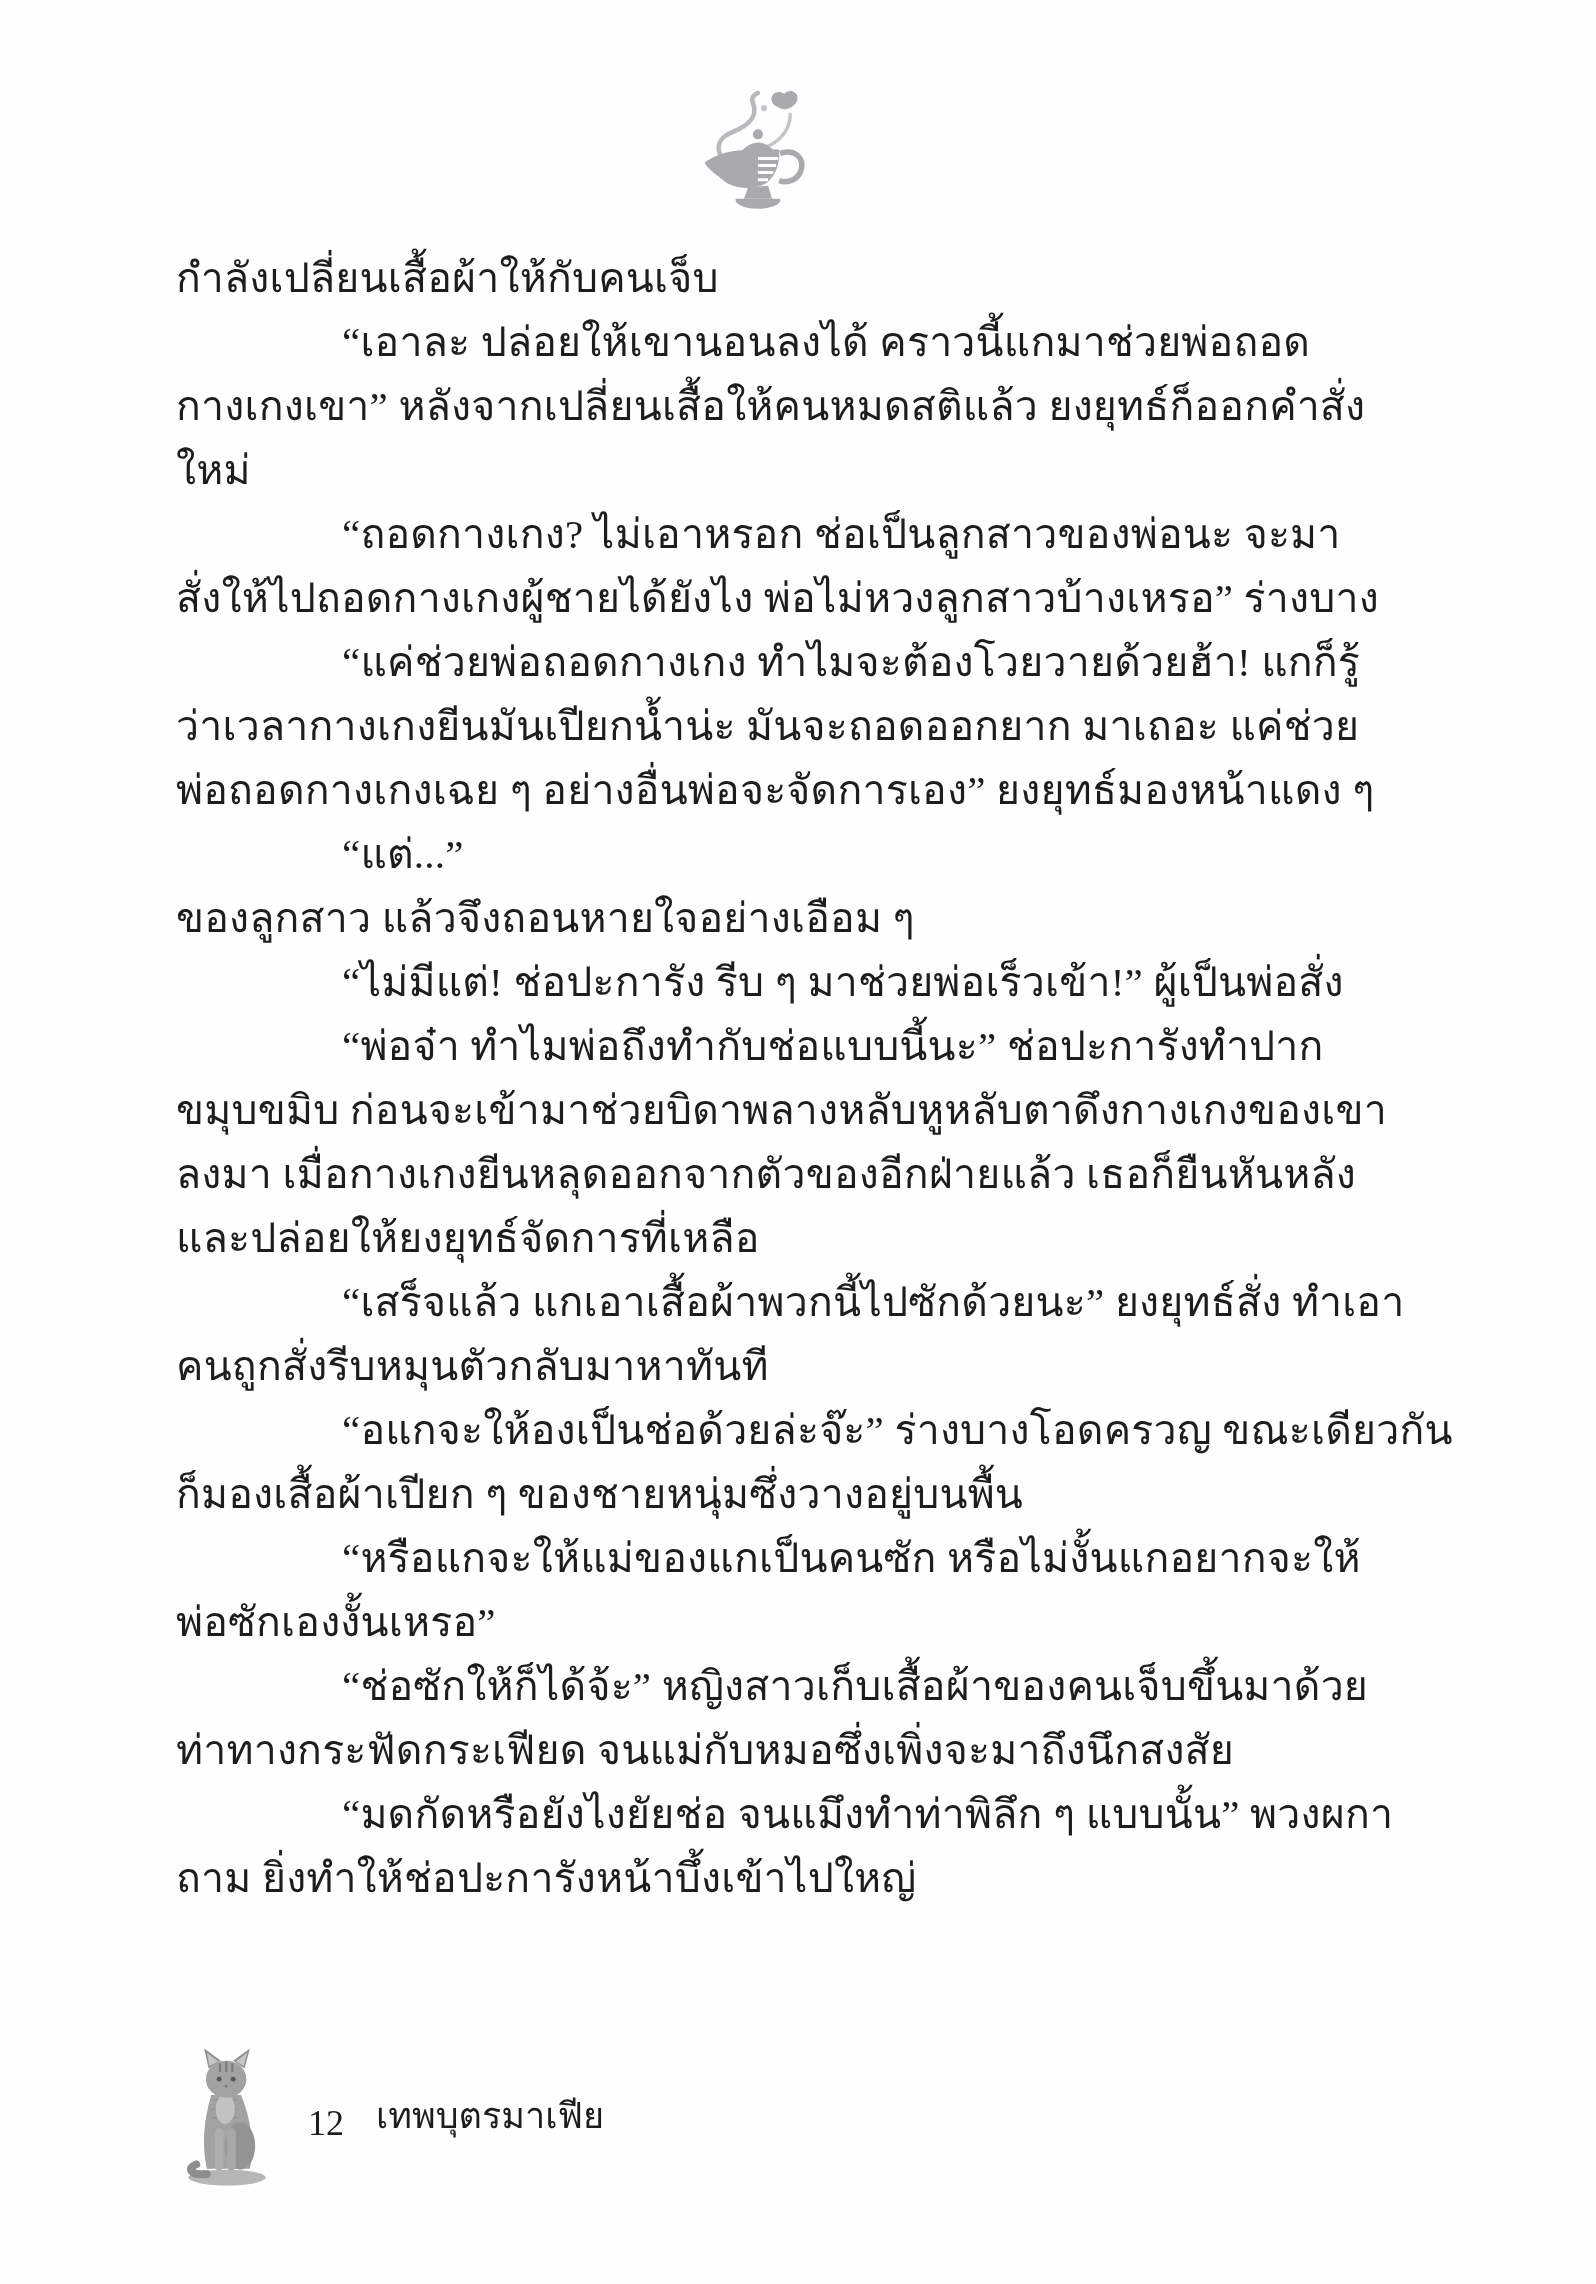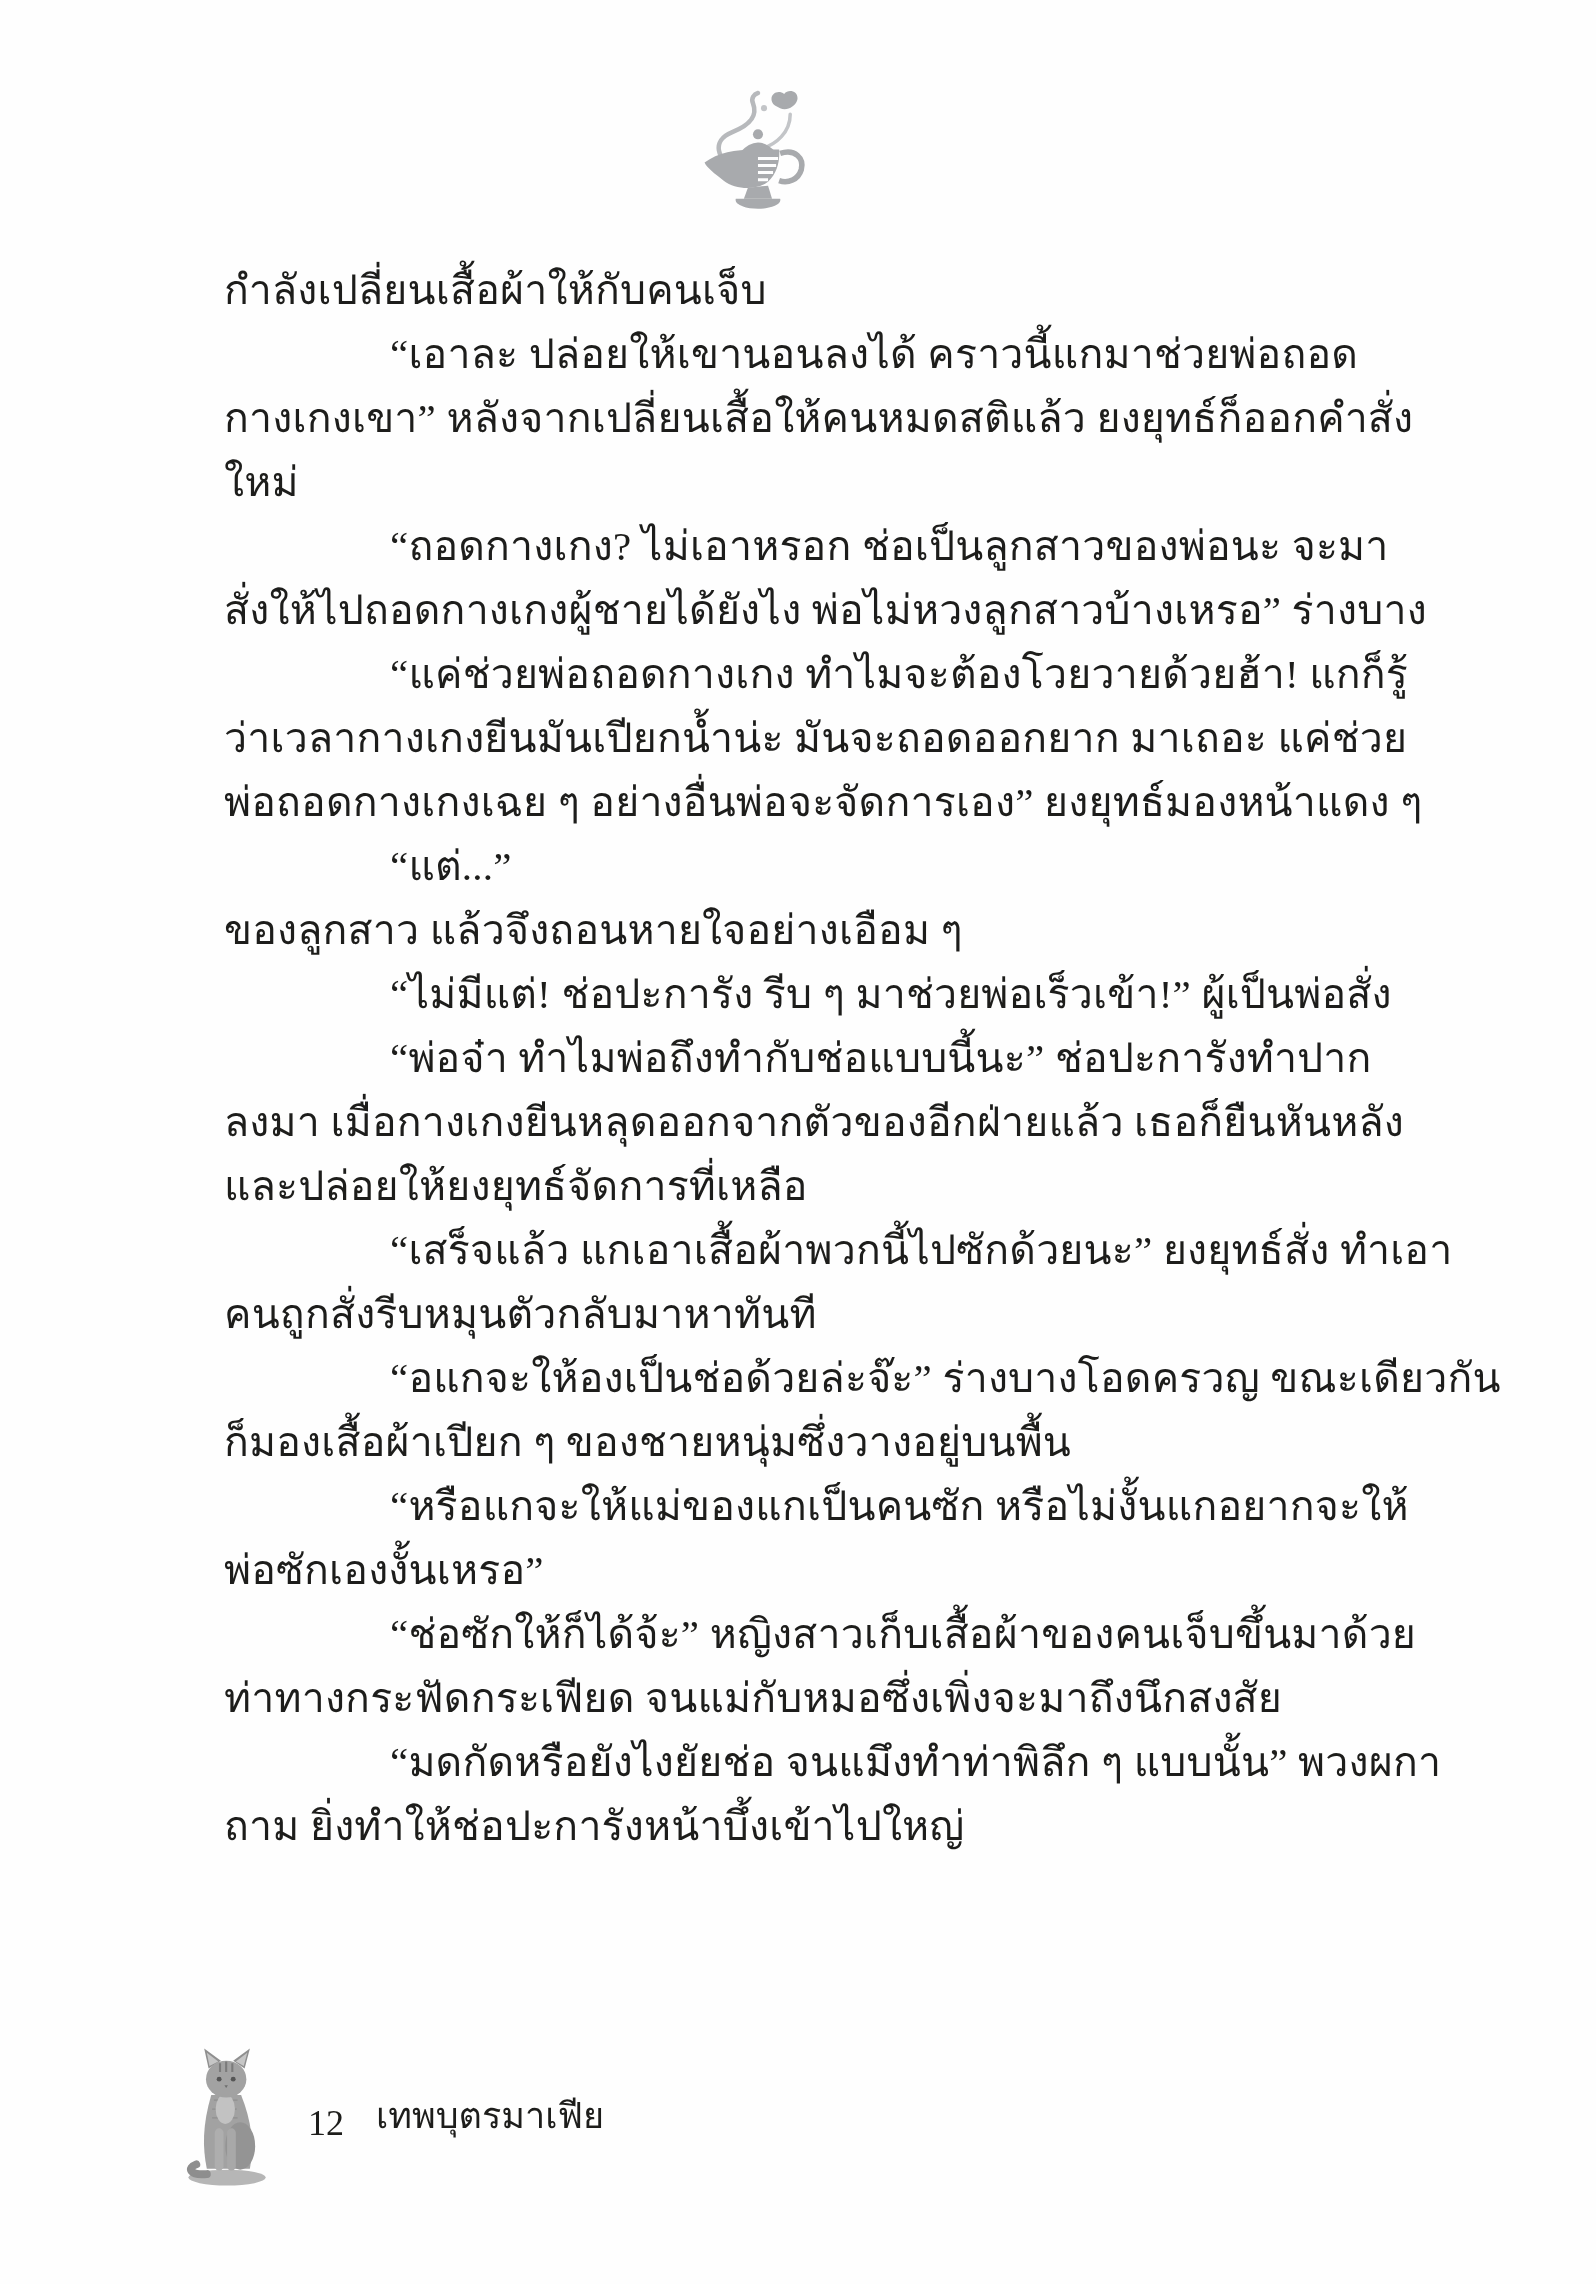--- a/index.html
+++ b/index.html
@@ -17,23 +17,22 @@
     position: absolute;
     left: 697px;
     top: 90px;
     width: 130px;
     height: 136px;
   }
   .lamp svg { width: 100%; height: 100%; }
   .text-block {
     position: absolute;
     left: 176px;
-    top: 258px;
+    top: 246px;
     width: 1170px;
-    margin-left: 48px;
   }
   .line {
     font-size: 41px;
     line-height: 64px;
     white-space: nowrap;
     letter-spacing: 0.2px;
   }
   .line.indent { padding-left: 166px; }
   .footer-cat {
     position: absolute;
@@ -82,20 +81,21 @@
     <div class="line">ใหม่</div>
     <div class="line indent">“ถอดกางเกง? ไม่เอาหรอก ช่อเป็นลูกสาวของพ่อนะ จะมา</div>
     <div class="line">สั่งให้ไปถอดกางเกงผู้ชายได้ยังไง พ่อไม่หวงลูกสาวบ้างเหรอ” ร่างบาง</div>
     <div class="line indent">“แค่ช่วยพ่อถอดกางเกง ทำไมจะต้องโวยวายด้วยฮ้า! แกก็รู้</div>
     <div class="line">ว่าเวลากางเกงยีนมันเปียกน้ำน่ะ มันจะถอดออกยาก มาเถอะ แค่ช่วย</div>
     <div class="line">พ่อถอดกางเกงเฉย ๆ อย่างอื่นพ่อจะจัดการเอง” ยงยุทธ์มองหน้าแดง ๆ</div>
     <div class="line indent">“แต่...”</div>
     <div class="line">ของลูกสาว แล้วจึงถอนหายใจอย่างเอือม ๆ</div>
     <div class="line indent">“ไม่มีแต่! ช่อปะการัง รีบ ๆ มาช่วยพ่อเร็วเข้า!” ผู้เป็นพ่อสั่ง</div>
     <div class="line indent">“พ่อจ๋า ทำไมพ่อถึงทำกับช่อแบบนี้นะ” ช่อปะการังทำปาก</div>
+    <div class="line">ขมุบขมิบ ก่อนจะเข้ามาช่วยบิดาพลางหลับหูหลับตาดึงกางเกงของเขา</div>
     <div class="line">ลงมา เมื่อกางเกงยีนหลุดออกจากตัวของอีกฝ่ายแล้ว เธอก็ยืนหันหลัง</div>
     <div class="line">และปล่อยให้ยงยุทธ์จัดการที่เหลือ</div>
     <div class="line indent">“เสร็จแล้ว แกเอาเสื้อผ้าพวกนี้ไปซักด้วยนะ” ยงยุทธ์สั่ง ทำเอา</div>
     <div class="line">คนถูกสั่งรีบหมุนตัวกลับมาหาทันที</div>
     <div class="line indent">“อแกจะให้องเป็นช่อด้วยล่ะจ๊ะ” ร่างบางโอดครวญ ขณะเดียวกัน</div>
     <div class="line">ก็มองเสื้อผ้าเปียก ๆ ของชายหนุ่มซึ่งวางอยู่บนพื้น</div>
     <div class="line indent">“หรือแกจะให้แม่ของแกเป็นคนซัก หรือไม่งั้นแกอยากจะให้</div>
     <div class="line">พ่อซักเองงั้นเหรอ”</div>
     <div class="line indent">“ช่อซักให้ก็ได้จ้ะ” หญิงสาวเก็บเสื้อผ้าของคนเจ็บขึ้นมาด้วย</div>
     <div class="line">ท่าทางกระฟัดกระเฟียด จนแม่กับหมอซึ่งเพิ่งจะมาถึงนึกสงสัย</div>

